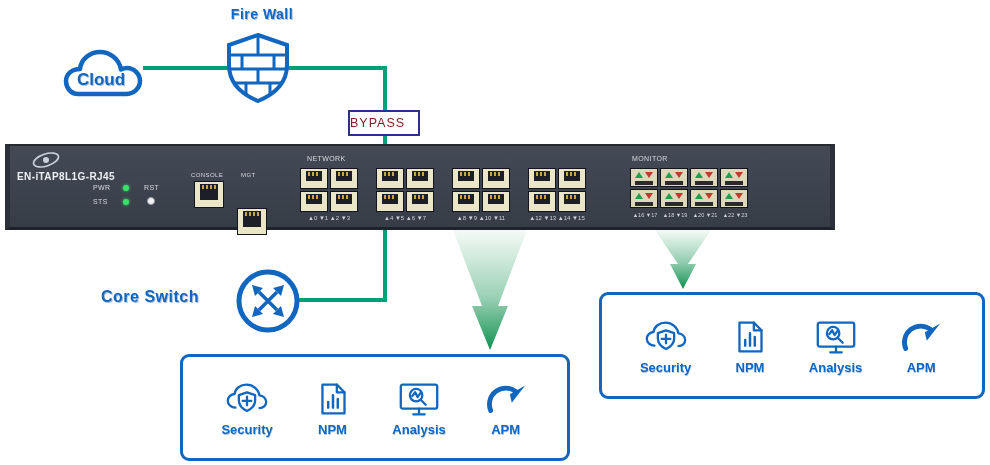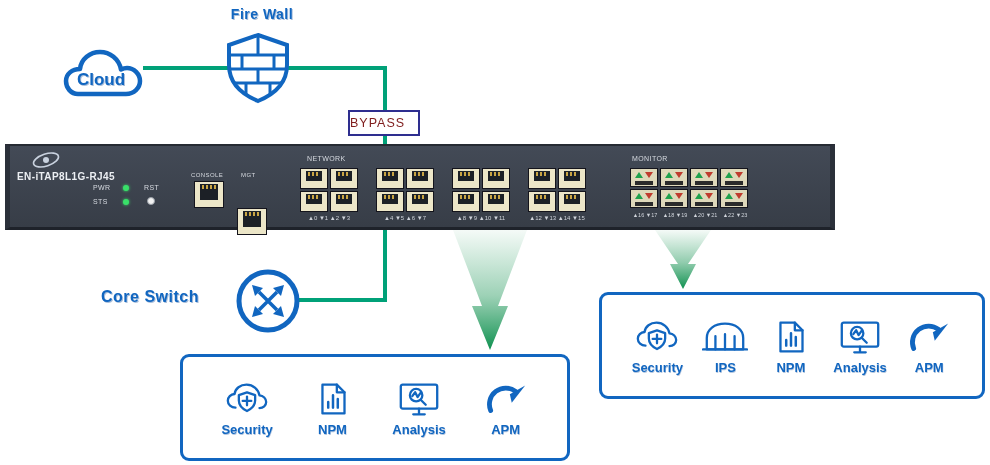--- a/index.html
+++ b/index.html
@@ -230,28 +230,20 @@
     <div class="tool">
       <svg viewBox="0 0 48 40">
         <path d="M12 29c-4.5 0-8-3-8-7.2 0-3.8 3-6.8 7-7C11.8 9 17 5 23.5 5 30.5 5 36 10 37 16.2c4 .3 7 3.3 7 7 0 3.5-3 6.3-7 6.3"></path>
         <path d="M24 13l8.5 3v5.5c0 5.5-3.6 8.6-8.5 11-4.9-2.4-8.5-5.5-8.5-11V16z" fill="#fff"></path>
         <path d="M24 17.5v9M19.5 22h9"></path>
       </svg>
       <span class="tlabel">Security</span>
     </div>
     <div class="tool">
       <svg viewBox="0 0 48 40">
-        <path d="M5 33V21C5 12 13 6 24 6s19 6 19 15v12z"></path>
-        <path d="M14 33V19M24 33V17M34 33V19"></path>
-        <path d="M1 33h46"></path>
-      </svg>
-      <span class="tlabel">IPS</span>
-    </div>
-    <div class="tool">
-      <svg viewBox="0 0 48 40">
         <path d="M13 5h15l8 8v22H13z"></path>
         <path d="M28 5v8h8"></path>
         <path d="M19 29v-6M24 29V16M29 29v-9" stroke-width="2.6"></path>
       </svg>
       <span class="tlabel">NPM</span>
     </div>
     <div class="tool">
       <svg viewBox="0 0 48 40">
         <rect x="5" y="5" width="38" height="25" rx="2"></rect>
         <path d="M18 36h12M24 30v6"></path>

